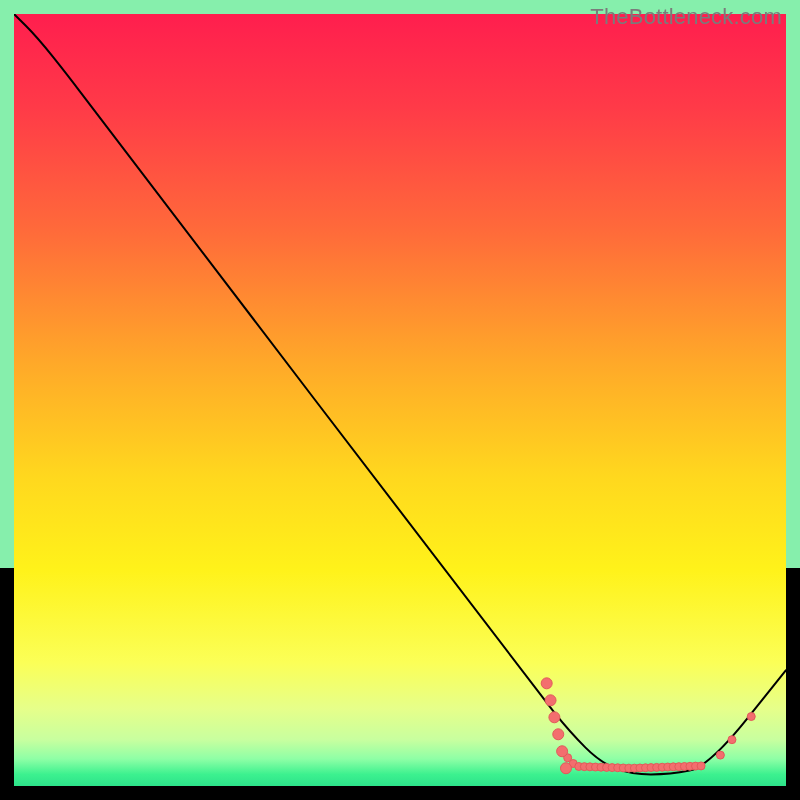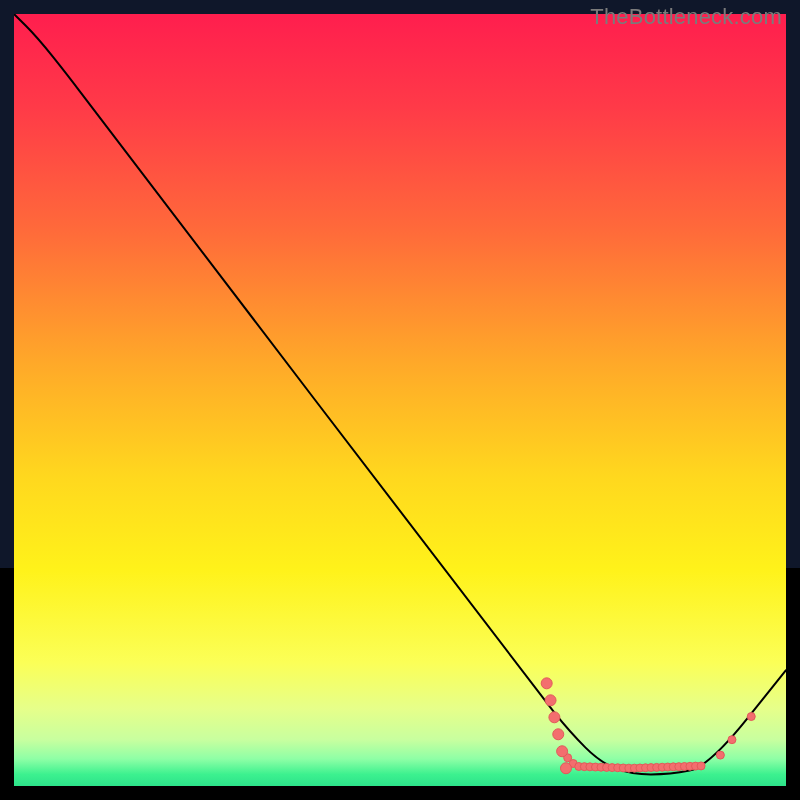--- a/index.html
+++ b/index.html
@@ -8,21 +8,21 @@
     width: 800px;
     height: 800px;
     background: #000;
     overflow: hidden;
     font-family: Arial, Helvetica, sans-serif;
   }
   .stage {
     position: relative;
     width: 800px;
     height: 568px;
-    background: #0f172a;
+    background: #86efac;
   }
   .watermark {
     position: absolute;
     top: 4px;
     right: 18px;
     color: #7b7b7b;
     font-size: 22px;
     font-weight: 400;
     letter-spacing: 0.2px;
     z-index: 50;

